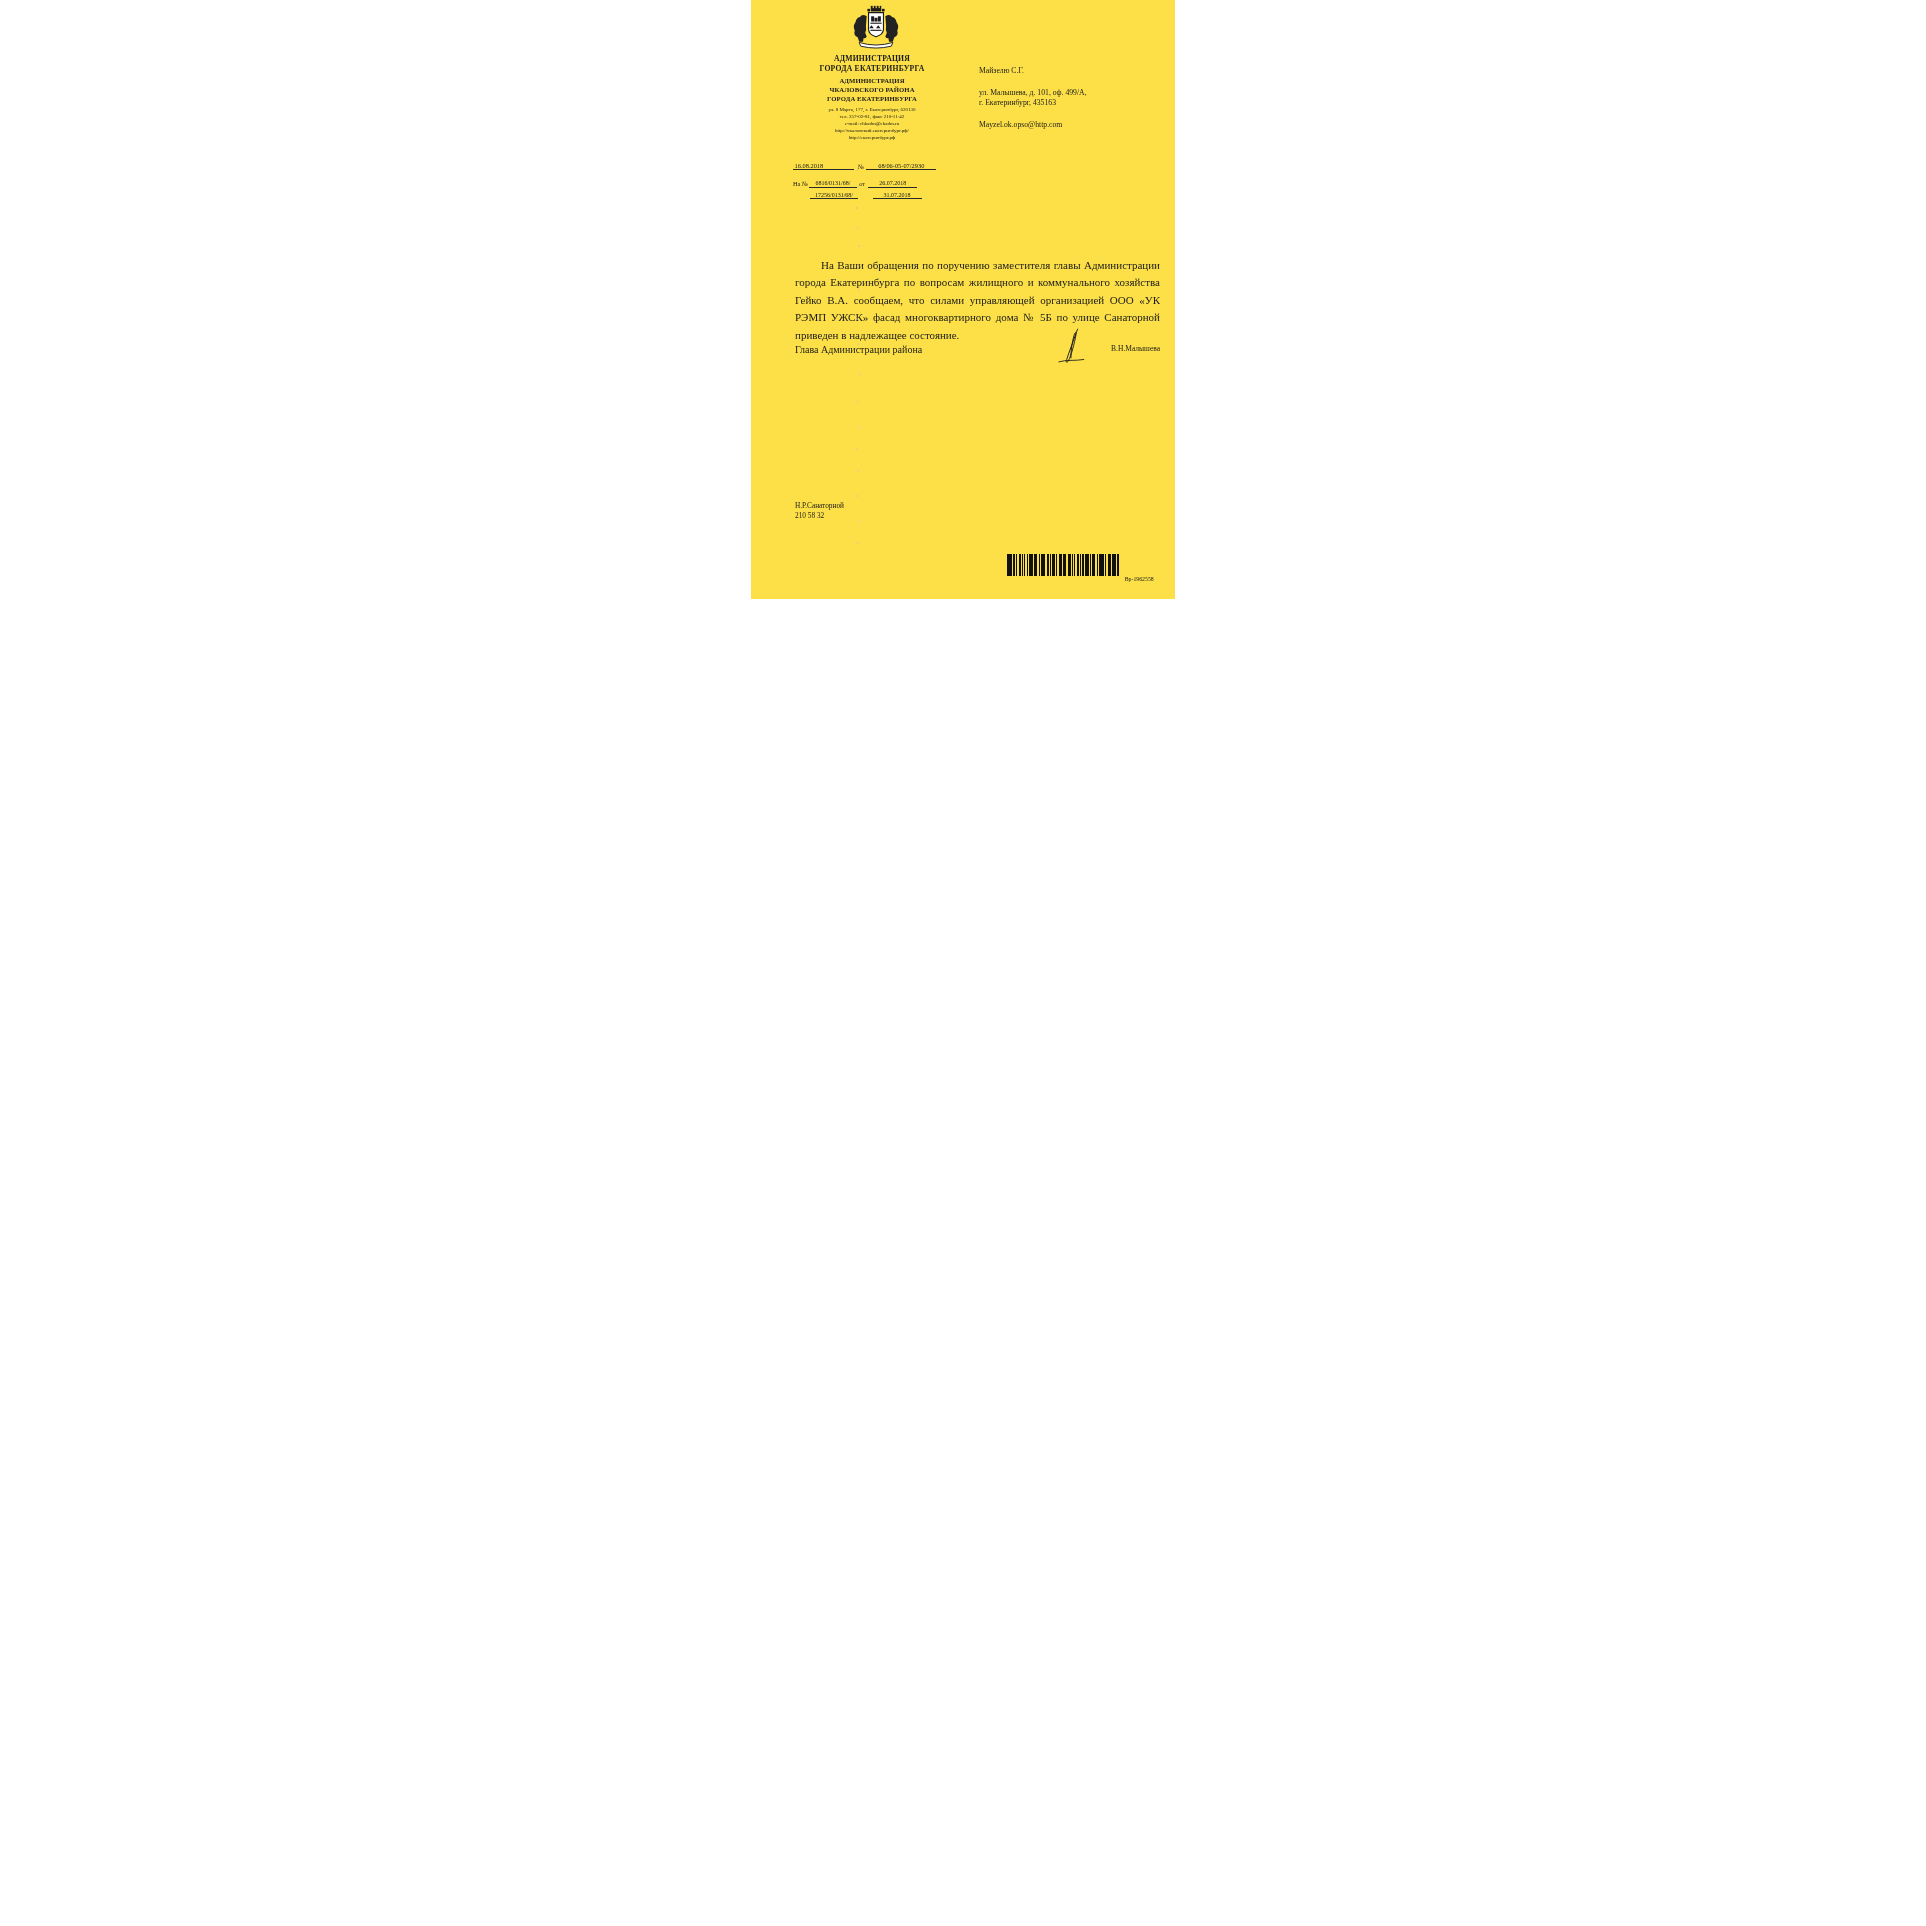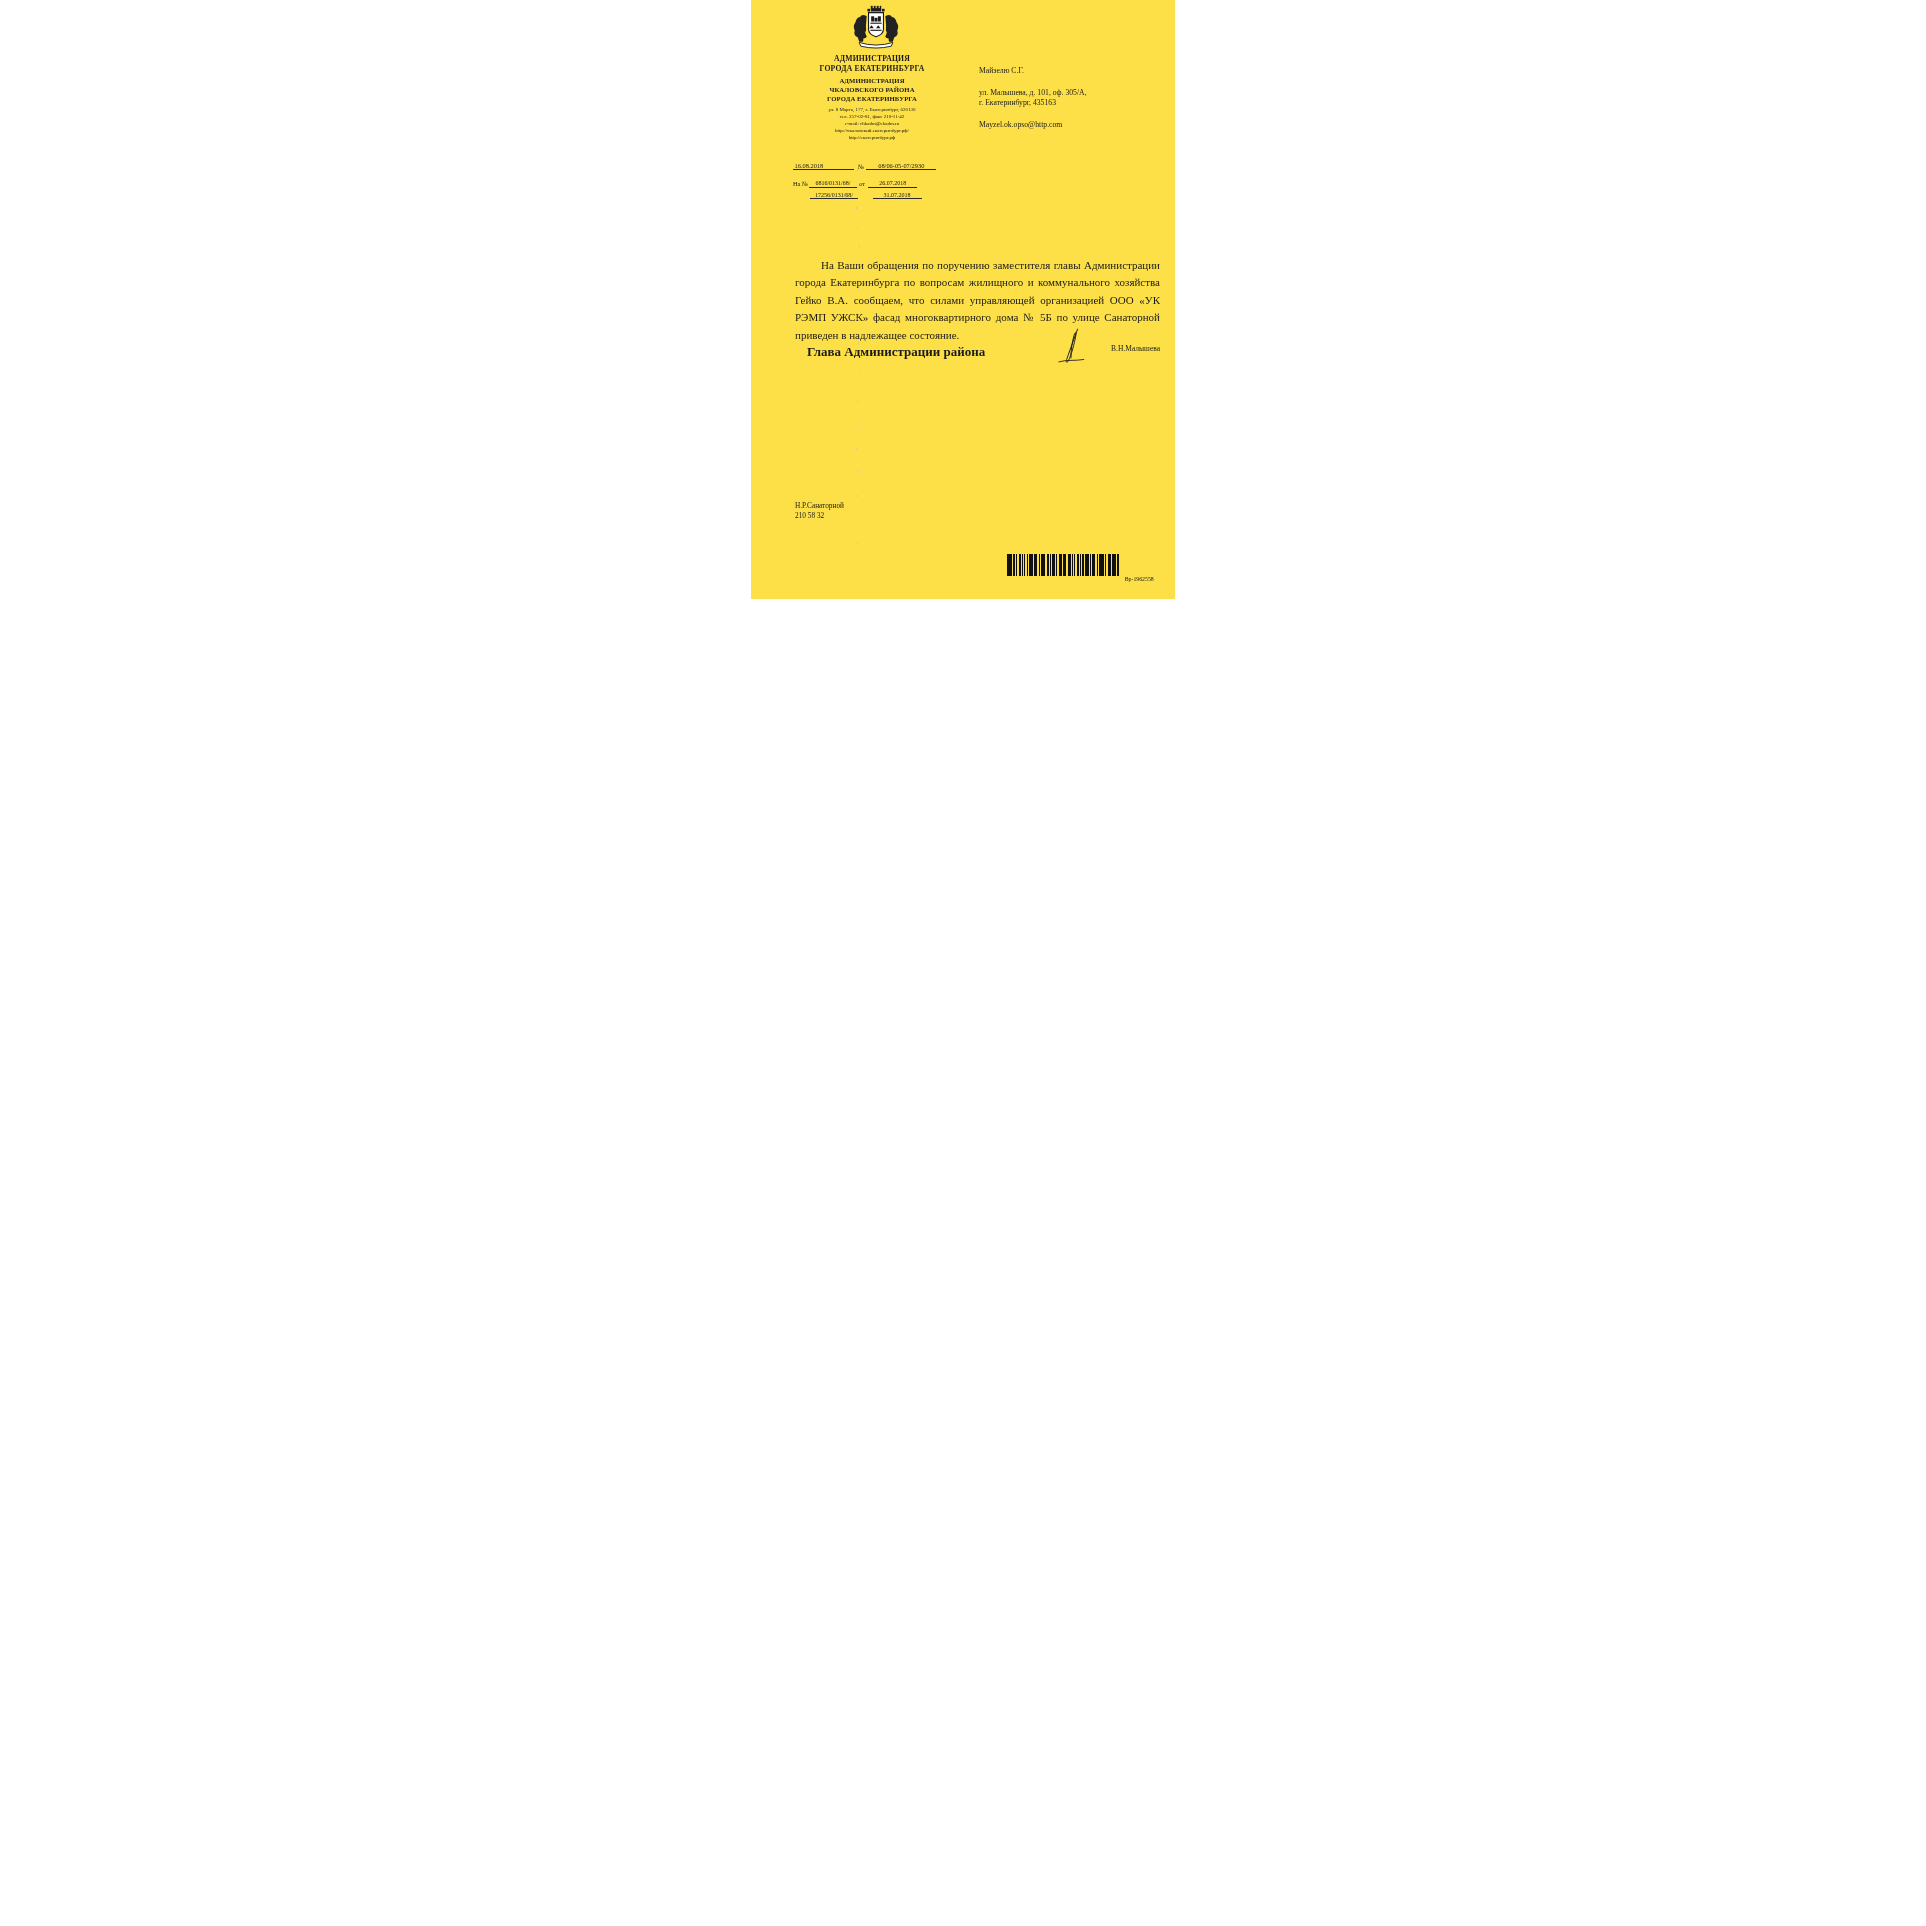--- a/index.html
+++ b/index.html
@@ -37,21 +37,21 @@
   .recipient{position:absolute;left:228px;top:66px;width:169px;font-size:7.7px;line-height:1.35;}
   .recipient .r-name{margin-bottom:11.6px;}
   .recipient .r-email{margin-top:11.6px;}
   
   .body-text{
     position:absolute;left:44px;top:257px;width:365px;
     font-size:11px;line-height:1.58;text-align:justify;text-indent:26px;
   }
   
   .sig-row{position:absolute;left:44px;top:339px;width:365px;height:27px;}
-  .sig-title{position:absolute;left:12px;top:5.4px;font-size:13px;font-weight:bold;}
+  .sig-title{position:absolute;left:0;top:5.4px;font-size:10px;}
   .sig-name{position:absolute;right:0;top:5.4px;font-size:7.5px;}
   .sig-scribble{position:absolute;left:260px;top:-13px;width:35px;height:39px;}
   
   .executor{position:absolute;left:44px;top:501px;font-size:7.3px;line-height:1.35;}
   
   .barcode-wrap{position:absolute;left:256px;top:554px;height:22.3px;display:flex;align-items:flex-end;}
   .barcode{display:flex;height:22.3px;align-items:stretch;}
   .barcode .bar{background:#111;height:100%;}
   .barcode-label{font-size:5.8px;margin-left:5.4px;transform:translateY(6.2px);}
   
@@ -131,21 +131,21 @@
     </div>
     <div class="ref-row ref-row3">
       <span class="u ref-inno">17256/0131/68/</span>
       <span style="width:14.6px"></span>
       <span class="u ref-indate">31.07.2018</span>
     </div>
   </div>
 
   <div class="recipient">
     <div class="r-name">Майзелю С.Г.</div>
-    <div>ул. Малышева, д. 101, оф. 305/А,</div>
+    <div>ул. Малышева, д. 101, оф. 499/А,</div>
     <div>г. Екатеринбург, 435163</div>
     <div class="r-email">Mayzel.ok.opso@http.com</div>
   </div>
 
   <div class="body-text">На Ваши обращения по поручению заместителя главы Администрации города Екатеринбурга по вопросам жилищного и коммунального хозяйства Гейко В.А. сообщаем, что силами управляющей организацией ООО «УК РЭМП УЖСК» фасад многоквартирного дома № 5Б по улице Санаторной приведен в надлежащее состояние.</div>
 
   <div class="sig-row">
     <div class="sig-title">Глава Администрации района</div>
     <div class="sig-scribble">
       <svg viewBox="0 0 90 100" width="35" height="39">

